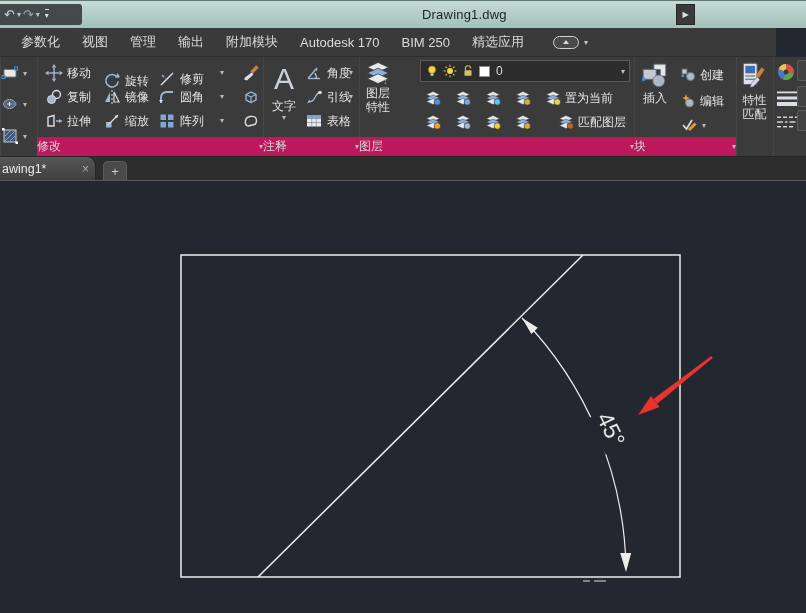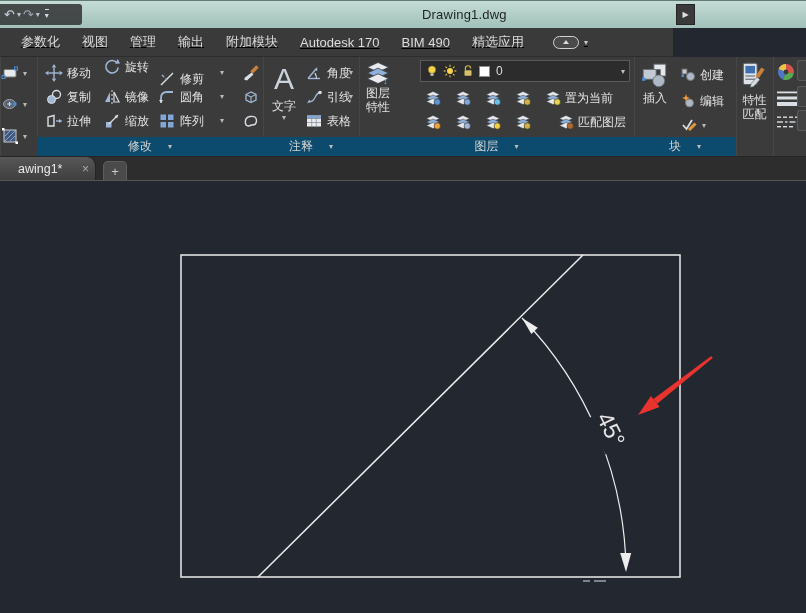--- a/index.html
+++ b/index.html
@@ -16,34 +16,34 @@
   #qat .c{font-size:8px;color:#b9c2cc;}
   #qat .ovf{font-size:8px;color:#d8dde2;border-top:1.5px solid #d8dde2;padding-top:1px;margin-left:3px;}
   .tb-text{position:absolute;top:6px;font-size:13px;color:#1d2321;letter-spacing:.2px;}
   #search{position:absolute;left:676px;top:3px;width:130px;height:21px;display:flex;}
   #search .playbtn{width:17px;background:#3a3a3a;border:1px solid #262626;display:flex;align-items:center;justify-content:center;color:#e0e0e0;font-size:8px;}
   #search input{flex:1;background:#4e4e4e;border:1px solid #2a2a2a;border-left:none;color:#cfcfcf;
     font-style:italic;font-size:11px;padding:0 5px;outline:none;font-family:"Liberation Sans",sans-serif;min-width:0;}
   #search input::placeholder{color:#b4b4b4;opacity:1;}
 
   
-  #ribbontabs{position:absolute;left:0;top:28px;width:673px;height:29px;background:#3a3a3a;
-    border-bottom:1px solid #2d2d2d;display:flex;align-items:center;box-sizing:border-box;padding-left:10px;text-decoration:underline;}
+  #ribbontabs{position:absolute;left:0;top:28px;width:776px;height:29px;background:#3a3a3a;
+    border-bottom:1px solid #2d2d2d;display:flex;align-items:center;box-sizing:border-box;padding-left:10px;}
   .rtab{font-size:13px;color:#dcdcdc;padding:0 11px;white-space:nowrap;}
   #collapsebtn{margin-left:18px;display:flex;align-items:center;gap:5px;}
   #collapsebtn .pill{width:24px;height:11px;border:1.5px solid #d2d2d2;border-radius:7px;background:#4a4a4a;
     display:flex;align-items:center;justify-content:center;}
   #collapsebtn .pill .tri{width:0;height:0;border-left:3.5px solid transparent;border-right:3.5px solid transparent;border-bottom:4.5px solid #d8d8d8;}
   #collapsebtn .c{font-size:8px;color:#c8c8c8;}
 
   
   #ribbon{position:absolute;left:0;top:57px;width:806px;height:100px;background:#3b3b3b;border-bottom:1px solid #262626;box-sizing:border-box;}
   .panel{position:absolute;top:0;height:99px;border-right:1px solid #2e2e2e;box-shadow:1px 0 0 #464646 inset;}
-  .panel-label{position:absolute;left:0;right:0;bottom:0;height:19px;background:#0c4a6e;
-    display:flex;align-items:center;justify-content:center;gap:16px;font-size:12px;color:#d4d4d4;}
+  .panel-label{position:absolute;left:0;right:0;bottom:0;height:19px;background:#be185d;
+    display:flex;align-items:center;justify-content:space-between;gap:16px;font-size:12px;color:#d4d4d4;}
   .panel-label .c{font-size:8px;color:#bdbdbd;}
   .tool{position:absolute;display:flex;align-items:center;gap:4px;height:20px;}
   .tool .lbl{font-size:12px;color:#e3e3e3;white-space:nowrap;}
   .c{color:#b8b8b8;font-size:8px;}
   svg.ic{display:block;}
   .bigbtn{position:absolute;display:flex;flex-direction:column;align-items:center;}
   .bigbtn .lbl{font-size:12px;color:#e3e3e3;line-height:14px;white-space:nowrap;}
 
   
   #layercombo{position:absolute;left:61px;top:3px;width:210px;height:22px;background:#2c2c2c;
@@ -52,21 +52,21 @@
   #layercombo .val{font-size:12px;color:#dddddd;flex:1;padding-left:2px;}
   #layercombo .c{font-size:8px;color:#c0c0c0;}
 
   
   .frag{position:absolute;width:12px;background:#424242;border:1px solid #5a5a5a;border-right:none;border-radius:3px 0 0 3px;box-sizing:border-box;}
 
   
   #filetabs{position:absolute;left:0;top:157px;width:806px;height:24px;background:#2d2d2d;border-bottom:1px solid #565656;box-sizing:border-box;}
   #activetab{position:absolute;left:0;top:0;width:96px;height:23px;background:linear-gradient(#575757,#3f3f3f);
     border-right:1px solid #232323;border-top-right-radius:9px;display:flex;align-items:center;padding:0 6px 0 2px;box-sizing:border-box;}
-  #activetab .lbl{font-size:12.5px;color:#e8e8e8;flex:1;margin-left:16px;}
+  #activetab .lbl{font-size:12.5px;color:#e8e8e8;flex:1;}
   #activetab .x{font-size:12px;color:#a8a8a8;padding-left:4px;}
   #plustab{position:absolute;left:103px;top:4px;width:24px;height:19px;background:#4a4a4a;border:1px solid #5d5d5d;
     border-bottom:none;border-radius:5px 5px 0 0;display:flex;align-items:center;justify-content:center;
     font-size:13px;color:#cccccc;box-sizing:border-box;}
 
   
   #canvas{position:absolute;left:0;top:181px;width:806px;height:432px;background:#232830;}
 </style>
 </head>
 <body>
@@ -99,21 +99,21 @@
     </div>
   </div>
 
   <div id="ribbontabs">
     <span class="rtab">参数化</span>
     <span class="rtab">视图</span>
     <span class="rtab">管理</span>
     <span class="rtab">输出</span>
     <span class="rtab">附加模块</span>
     <span class="rtab">Autodesk 170</span>
-    <span class="rtab">BIM 490</span>
+    <span class="rtab">BIM 250</span>
     <span class="rtab">精选应用</span>
     <div id="collapsebtn">
       <div class="pill">
           <div class="tri"></div>
         </div>
       <span class="c">▾</span>
     </div>
   </div>
 
   <div id="ribbon">
@@ -160,21 +160,21 @@
             </g>
             <g fill="#9fb8d8">
               <polygon points="9,0 6.8,3.5 11.2,3.5"></polygon>
               <polygon points="9,18 6.8,14.5 11.2,14.5"></polygon>
               <polygon points="0,9 3.5,6.8 3.5,11.2"></polygon>
               <polygon points="18,9 14.5,6.8 14.5,11.2"></polygon>
             </g>
           </svg>
         <span class="lbl">移动</span>
       </div>
-      <div class="tool" style="left:66px;top:0">
+      <div class="tool" style="left:66px;top:14px">
         <svg class="ic" width="18" height="18" viewBox="0 0 18 18">
             <path d="M14 5 A6.2 6.2 0 1 0 15.2 9.5" fill="none" stroke="#9fb8d8" stroke-width="1.6"></path>
             <polygon points="14.8,1 12.2,5.8 17,5.6" fill="#9fb8d8"></polygon>
           </svg>
         <span class="lbl">旋转</span>
       </div>
       <div class="tool" style="left:121px;top:12px">
         <svg class="ic" width="18" height="18" viewBox="0 0 18 18">
             <line x1="3" y1="15" x2="15" y2="3" stroke="#d9dee5" stroke-width="1.5"></line>
             <line x1="4" y1="5" x2="9" y2="10" stroke="#9fb8d8" stroke-width="1.4" stroke-dasharray="3 2"></line>

